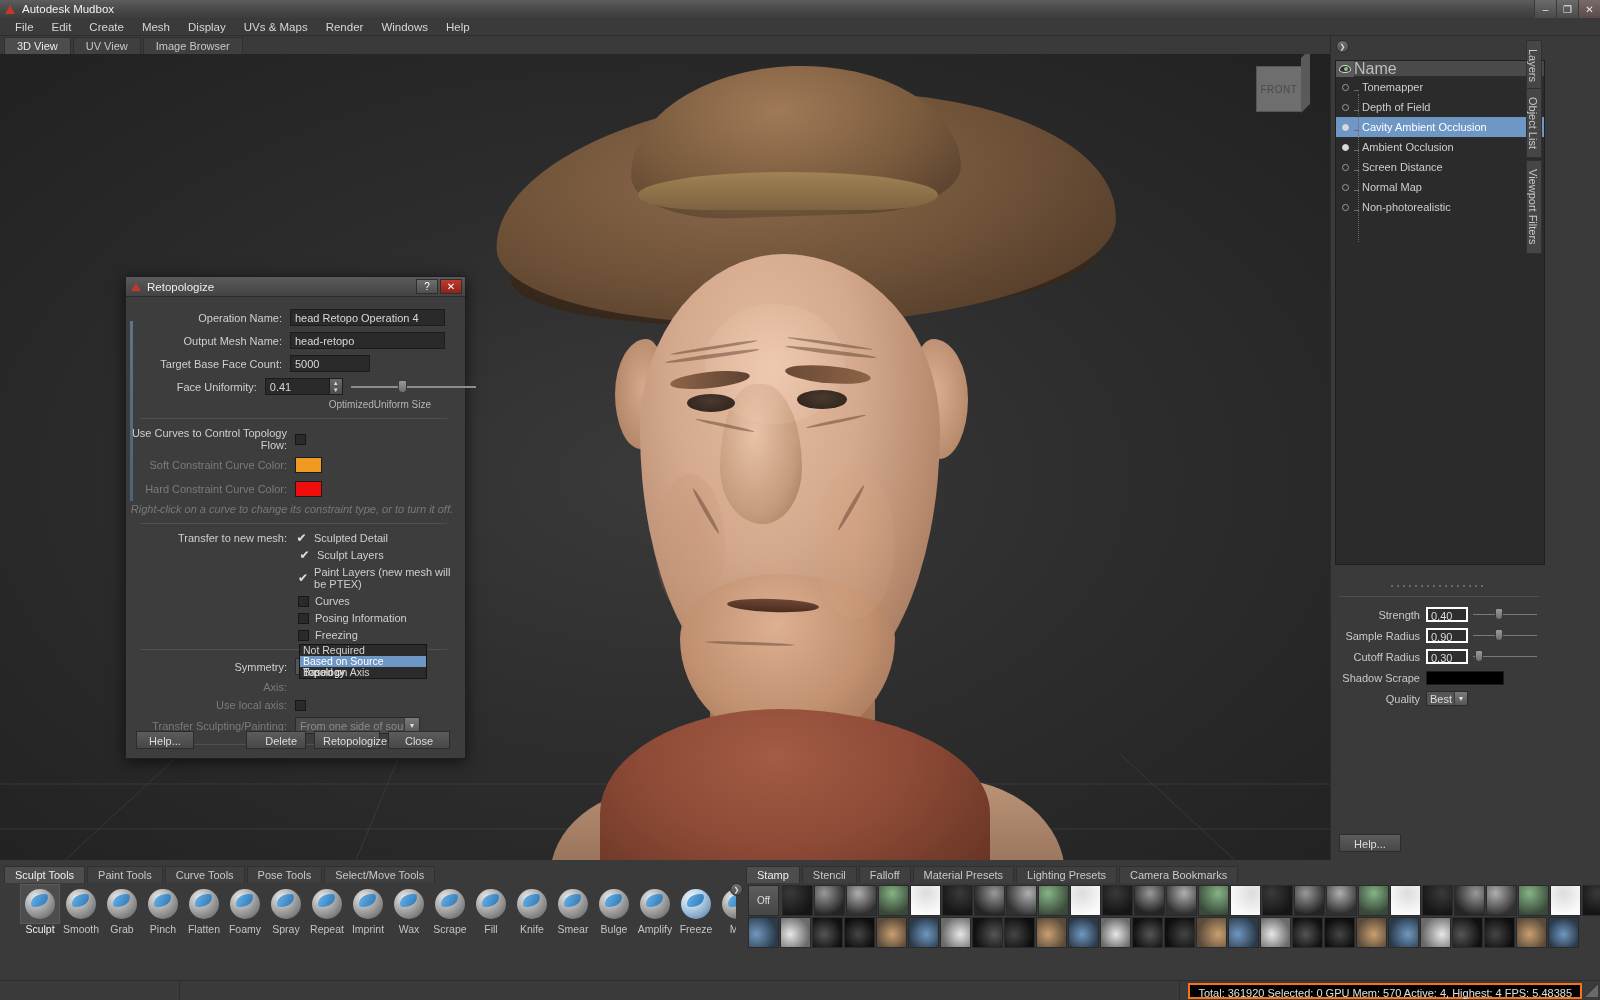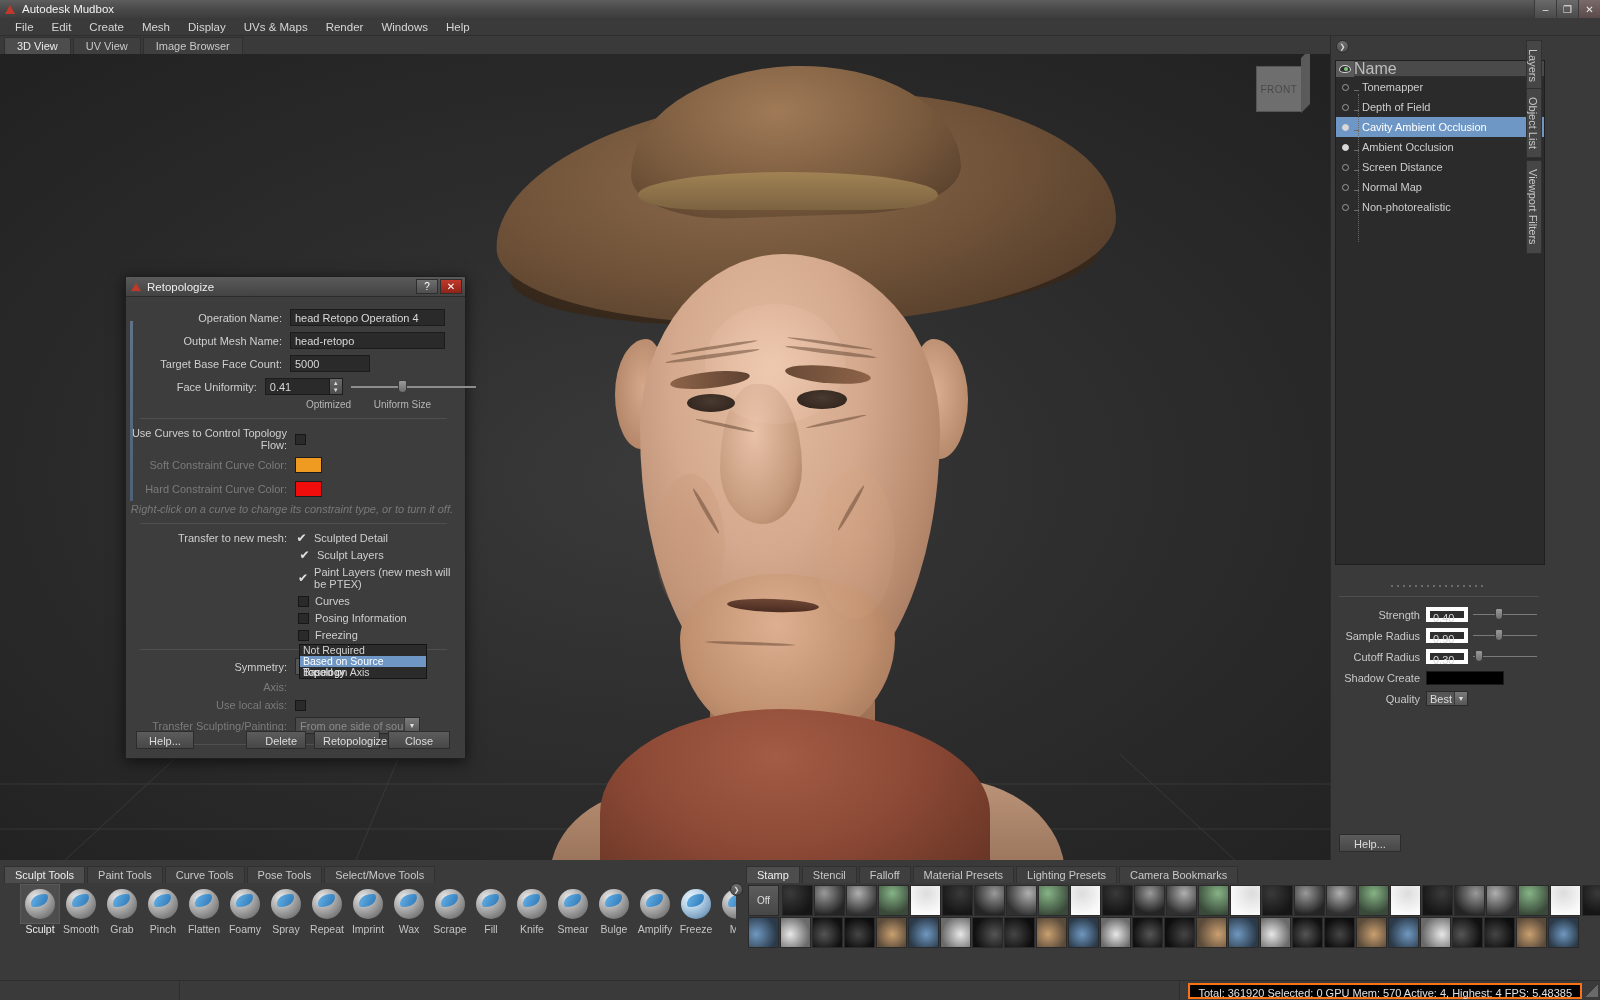--- a/index.html
+++ b/index.html
@@ -200,21 +200,21 @@
   .spin-btns{ width:13px; height:17px; display:flex; flex-direction:column;
     border:1px solid #1c1c1c; border-left:none; background:linear-gradient(180deg,#6a6a6a,#4c4c4c);}
   .spin-up,.spin-dn{ flex:1; display:flex;align-items:center;justify-content:center;
     font-size:6px; color:#ddd; }
   .slider-wrap{ position:relative; width:125px; height:17px; margin-left:8px; }
   .slider-track{ position:absolute; left:0; top:8px; width:125px; height:2px;
     background:#8d8d8d; }
   .slider-knob{ position:absolute; left:47px; top:2px; width:9px; height:13px;
     background:linear-gradient(180deg,#9a9a9a,#6e6e6e); border:1px solid #3a3a3a;
     border-radius:2px 2px 4px 4px;}
-  .slider-cap{ display:flex; justify-content:space-between; width:125px;
+  .slider-cap{ display:flex; justify-content:flex-end; width:125px;
     margin-left:176px; font-size:10px; color:#b5b5b5; margin-top:-2px; margin-bottom:6px;}
   .hr{ height:1px; background:#4f4f4f; margin:8px 8px 8px 10px; }
   .swatch{ width:27px;height:16px;border:1px solid #1c1c1c; }
   .cbox{ width:11px;height:11px;background:#2a2a2a;border:1px solid #171717;
     display:inline-flex;align-items:center;justify-content:center;margin-right:6px;}
   .cbox.chk{ background:transparent;border:none;color:#e0e0e0;font-size:12px;
     width:13px;height:12px;}
   .chkrow{ display:flex; align-items:center; margin-bottom:5px; margin-left:168px; font-size:11px;}
   .note{ font-size:11px; color:#797979; font-style:italic; text-align:right;
     padding-right:2px; margin: 6px 0 2px 0;}
@@ -272,21 +272,21 @@
   .ll-row .nm{ font-size:11px; color:#cdcdcd; padding-left:8px; position:relative;}
   .ll-row.sel .nm{ color:#ffffff;text-align:center; }
   .ll-row .nm:before{ content:""; position:absolute; left:0; top:9px; width:5px;height:1px;
     background:#6a6a6a;}
   .tree-line{ position:absolute; left:22px; top:17px; width:1px; height:148px;
     border-left:1px dotted #6a6a6a; }
   .rp-dots{ position:absolute; left:60px; top:548px; width:100px; height:4px; }
   .rp-hr{ position:absolute; left:8px; top:560px; width:200px; height:1px; background:#4f4f4f;}
   .prow{ display:flex; align-items:center; height:17px; margin-bottom:4px; }
   .plabel{ width:95px; text-align:right; padding-right:6px; font-size:11px; color:#c8c8c8;}
-  .pinput{ width:42px; height:15px; background:#2e2e2e; border:4px solid #ffffff;
+  .pinput{ width:42px; height:15px; background:#2e2e2e; border:2px solid #ffffff;
     color:#d8d8d8; font-size:11px; padding:0 3px; line-height:15px;}
   .pslider{ position:relative; width:64px; height:15px; margin-left:5px; }
   .pstrack{ position:absolute; left:0; top:7px; width:64px; height:1px; background:#7a7a7a;}
   .psknob{ position:absolute; top:1px; width:8px;height:12px;
     background:linear-gradient(180deg,#9a9a9a,#6e6e6e); border:1px solid #3a3a3a;
     border-radius:2px 2px 4px 4px;}
   .shadow-swatch{ width:78px;height:14px;background:#000;border:1px solid #1c1c1c;}
   .qcombo{ position:relative; width:42px;height:15px;background:#555;border:1px solid #2a2a2a;
     font-size:11px; color:#ddd; padding-left:3px; line-height:15px;}
   .qcombo .combo-arrow{ width:13px;height:13px; }
@@ -702,21 +702,21 @@
       </div>
       <div class="prow">
         <div class="plabel">Cutoff Radius</div>
         <div class="pinput">0.30</div>
         <div class="pslider">
           <div class="pstrack"></div>
           <div class="psknob" style="left: 2px;"></div>
         </div>
       </div>
       <div class="prow">
-        <div class="plabel">Shadow Create</div>
+        <div class="plabel">Shadow Scrape</div>
         <div class="shadow-swatch"></div>
       </div>
       <div class="prow">
         <div class="plabel">Quality</div>
         <div class="qcombo">
           <span>Best</span>
           <span class="combo-arrow">▼</span>
         </div>
       </div>
     </div>

